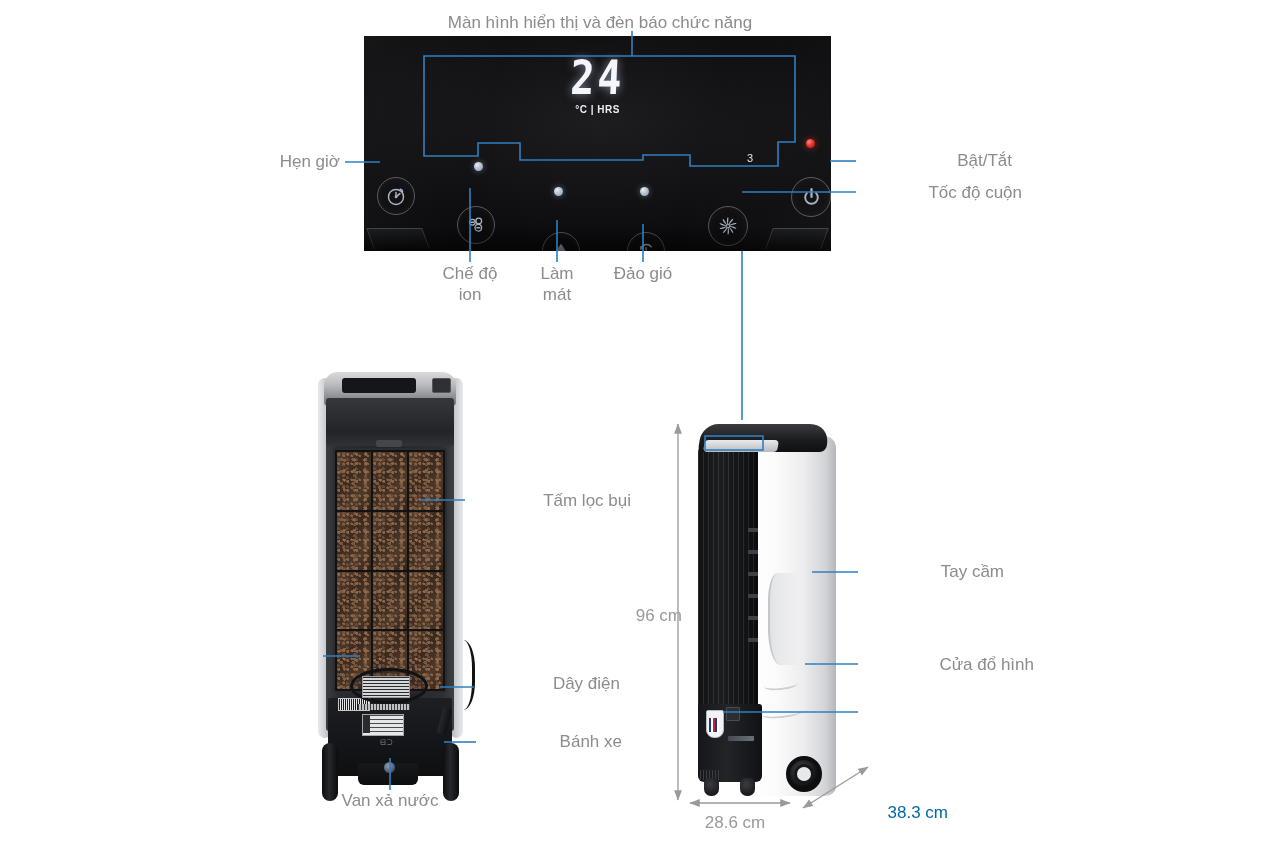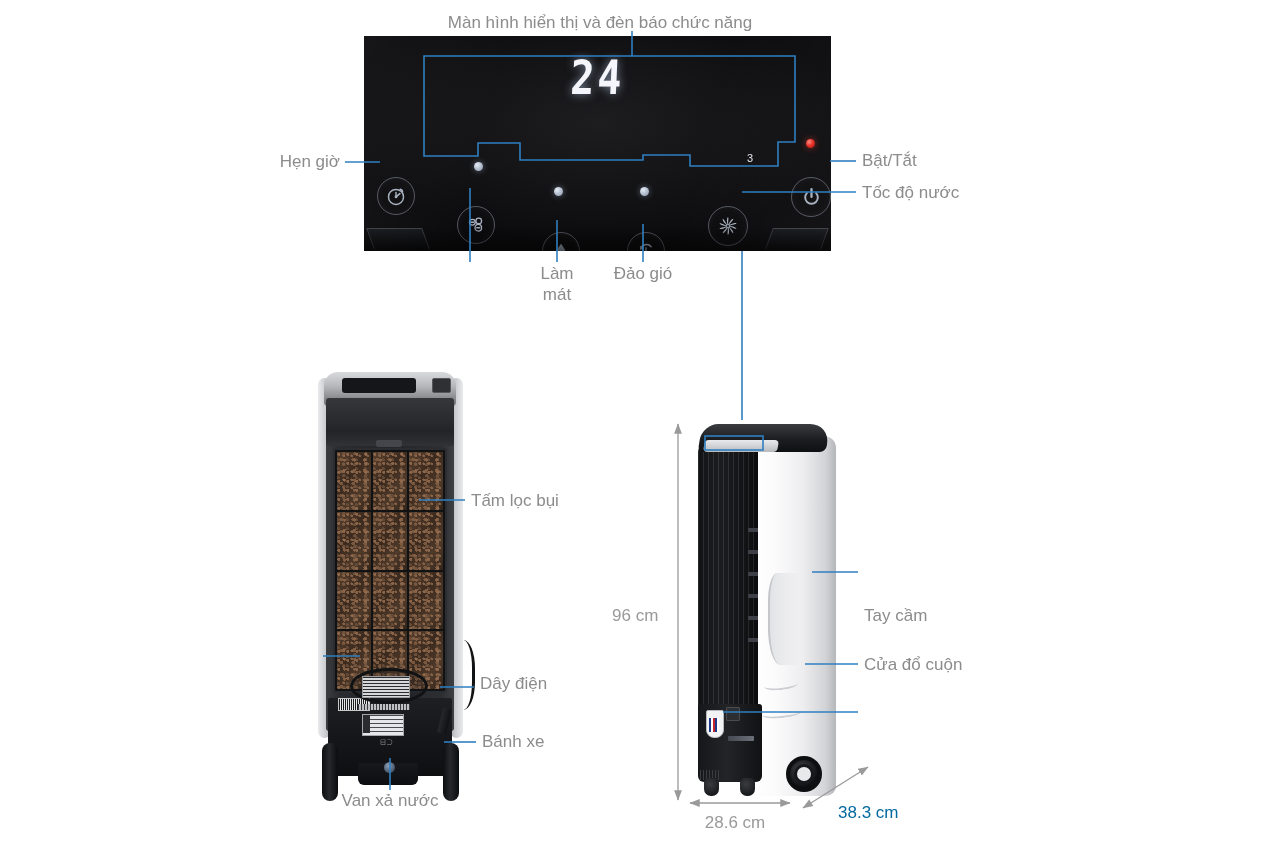--- a/index.html
+++ b/index.html
@@ -17,20 +17,21 @@
     background: #ffffff;
     overflow: hidden;
   }
   .lbl {
     position: absolute;
     color: #8c8c8c;
     font-size: 17px;
     line-height: 21px;
     white-space: pre-line;
     font-family: "Liberation Sans", sans-serif;
+    text-align: right;
   }
   .lbl.c { text-align: center; }
   .lbl.r { text-align: right; }
 
   
   #panel {
     position: absolute;
     left: 364px;
     top: 36px;
     width: 467px;
@@ -455,20 +456,21 @@
 <body>
 
 <div id="stage">
 
   <div class="lbl c" style="left:400px; top:12px; width:400px;">Màn hình hiển thị và đèn báo chức năng</div>
 
   <div id="panel">
     <div class="sheen"></div>
 
     <div id="readout">24</div>
+    <div id="units">°C | HRS</div>
     <div id="speedNum">3</div>
 
     <div class="led red" style="left:442px; top:103px;"></div>
     <div class="led" style="left:110px; top:126px;"></div>
     <div class="led" style="left:190px; top:151px;"></div>
     <div class="led" style="left:276px; top:151px;"></div>
 
     <div class="btn" style="left:13px; top:141px; width:36px; height:36px;">
       <svg width="22" height="22" viewBox="0 0 24 24">
         <circle cx="12" cy="13" r="8.2" fill="none" stroke="#a9b2c0" stroke-width="1.6"></circle>
@@ -558,21 +560,23 @@
       <path d="M557,220 L557,262"></path>
 
       <path d="M643,224 L643,262"></path>
 
       <path d="M742,251 L742,420"></path>
     </g>
   </svg>
 
   <div class="lbl r" style="left:225px; top:151px; width:115px;">Hẹn giờ</div>
   <div class="lbl" style="left:862px; top:150px; width:150px;">Bật/Tắt</div>
-  <div class="lbl" style="left:862px; top:182px; width:160px;">Tốc độ nước</div>
+  <div class="lbl" style="left:862px; top:182px; width:160px;">Tốc độ cuộn</div>
+  <div class="lbl c" style="left:410px; top:263px; width:120px;">Chế độ
+ion</div>
   <div class="lbl c" style="left:507px; top:263px; width:100px;">Làm
 mát</div>
   <div class="lbl c" style="left:588px; top:263px; width:110px;text-align:center;">Đảo gió</div>
 
   <div id="rear">
     <div id="rearShellL"></div>
     <div id="rearShellR"></div>
     <div id="rearBody"></div>
     <div id="rearTopCap"></div>
     <div id="rearTopWin"></div>
@@ -648,22 +652,22 @@
   <svg class="cal" width="1279" height="853">
     <g fill="none" stroke="#2f7fc1" stroke-width="1.6">
 
       <rect x="705" y="436" width="58" height="14"></rect>
       <path d="M812,572 L858,572"></path>
       <path d="M805,664 L858,664"></path>
       <path d="M723,712 L858,712"></path>
     </g>
   </svg>
 
-  <div class="lbl" style="left:864px; top:561px; width:140px;margin-top:44px;">Tay cầm</div>
-  <div class="lbl" style="left:864px; top:654px; width:170px;">Cửa đổ cuộn</div>
+  <div class="lbl" style="left:864px; top:561px; width:140px;">Tay cầm</div>
+  <div class="lbl" style="left:864px; top:654px; width:170px;">Cửa đổ hình</div>
 
   <svg class="cal" width="1279" height="853">
     <defs>
       <marker id="ar" markerWidth="9" markerHeight="9" refX="7.5" refY="3" orient="auto">
         <path d="M0,0 L8,3 L0,6 z" fill="#9a9a9a"></path>
       </marker>
       <marker id="arS" markerWidth="9" markerHeight="9" refX="0.5" refY="3" orient="auto">
         <path d="M8,0 L0,3 L8,6 z" fill="#9a9a9a"></path>
       </marker>
     </defs>

